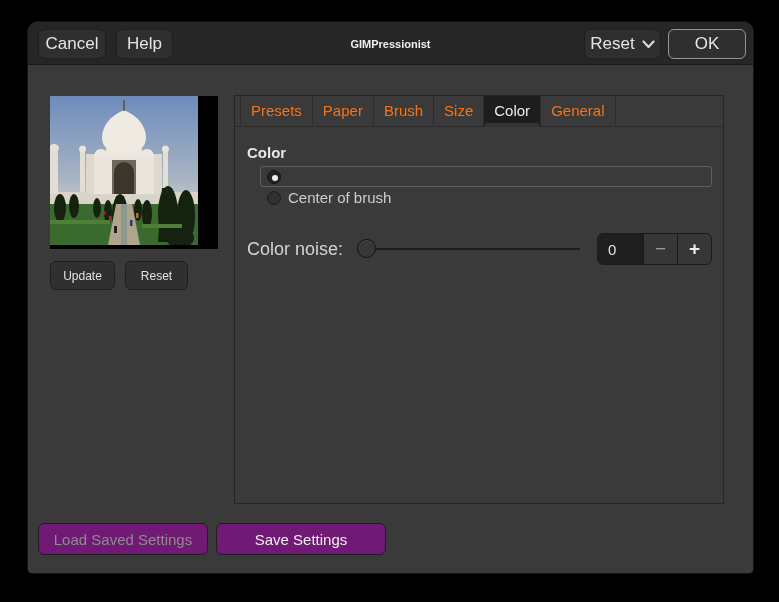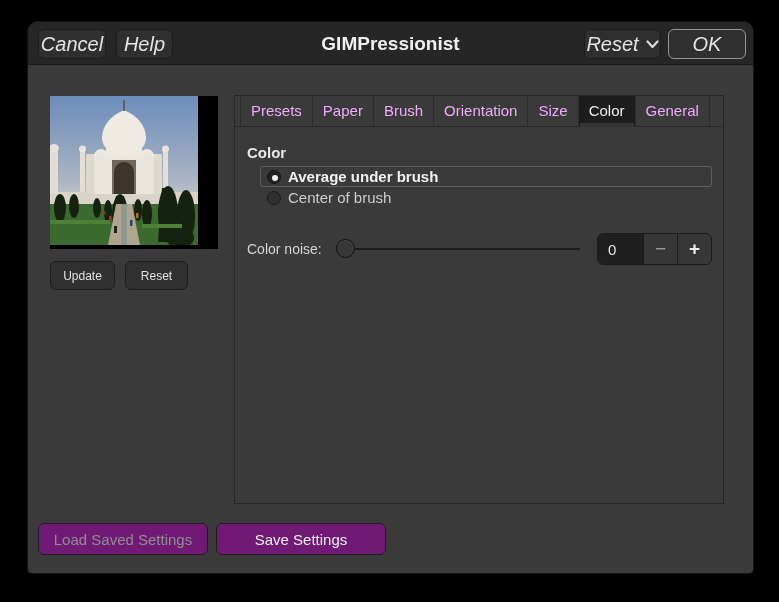--- a/index.html
+++ b/index.html
@@ -7,43 +7,43 @@
     font-family:"Liberation Sans","DejaVu Sans",sans-serif; }
 
   .dialog { position:absolute; left:28px; top:22px; width:725px; height:551px;
     background:#3a3a3a; border-radius:10px 10px 4px 4px; overflow:hidden;
     box-shadow:0 0 0 1px #141414; }
 
   
   .header { position:absolute; left:0; top:0; width:100%; height:43px;
     background:#262626; border-bottom:1px solid #191919; }
   .hbtn { position:absolute; top:7px; height:30px; background:#2f2f2f;
-    border:1px solid #1e1e1e; border-radius:6px; color:#e4e4e4; font-size:20px;
-    display:flex; align-items:center; justify-content:center; cursor:default;font-style:italic; }
+    border:1px solid #1e1e1e; border-radius:6px; color:#e4e4e4; font-size:17px;
+    display:flex; align-items:center; justify-content:center; cursor:default; }
   .hbtn.ok { border:1px solid #969696; }
   .title { position:absolute; left:0; right:0; top:0; height:43px; display:flex;
     align-items:center; justify-content:center; color:#efefef; font-weight:bold;
-    font-size:19px; pointer-events:none; }
+    font-size:11px; pointer-events:none; }
   .chev { margin-left:7px; display:inline-flex; }
 
   
   .preview { position:absolute; left:22px; top:74px; width:168px; height:153px;
     background:#000; }
   .preview svg { display:block; }
   .sbtn { position:absolute; background:#303030; border:1px solid #1e1e1e;
     border-radius:6px; color:#e2e2e2; font-size:12px; display:flex;
     align-items:center; justify-content:center; }
 
   
   .notebook { position:absolute; left:206px; top:73px; width:490px; height:409px;
     border:1px solid #262626; background:#3a3a3a; }
   .tabrow { display:flex; height:31px; background:#3a3a3a;
     border-bottom:1px solid #292929; }
   .tab { padding:0 10px; height:31px; line-height:30px; font-size:15px;
-    color:#f0abfc; border-right:1px solid #2c2c2c; position:relative;
+    color:#f97316; border-right:1px solid #2c2c2c; position:relative;
     white-space:nowrap; }
   .tab:first-child { border-left:1px solid #2c2c2c; margin-left:5px; }
   .tab.active { background:#1d1d1d; color:#ededed; }
   .tab.active::after { content:""; position:absolute; left:1px; right:1px;
     bottom:0; height:4px; background:#343434; }
 
   .nb-content { padding:17px 11px 0 12px; }
   .frame-title { font-size:15px; font-weight:bold; color:#e8e8e8; }
   .radio-group { margin:5px 0 0 13px; }
   .radio-row { display:flex; align-items:center; height:21px; padding:0 6px;
@@ -51,21 +51,21 @@
   .radio-row.focused { border-color:#5e5e5e; }
   .radio { width:14px; height:14px; border-radius:50%; background:#232323;
     border:1px solid #161616; margin-right:7px; position:relative; flex:none; }
   .radio.off { background:#303030; border-color:#1c1c1c; }
   .radio .dot { position:absolute; left:4px; top:4px; width:6px; height:6px;
     border-radius:50%; background:#efefef; }
   .radio-label { font-size:15px; color:#cccccc; white-space:nowrap; }
   .radio-row.selected .radio-label { font-weight:bold; color:#f0f0f0; }
 
   .noise-row { display:flex; align-items:center; margin-top:25px; }
-  .noise-label { font-size:14px; color:#d4d4d4; white-space:nowrap; }
+  .noise-label { font-size:18px; color:#d4d4d4; white-space:nowrap; }
   .slider { flex:1; position:relative; height:20px; margin:0 17px 0 14px; }
   .slider .track { position:absolute; left:0; right:0; top:9px; height:2px;
     background:#1d1d1d; border-radius:1px; }
   .slider .handle { position:absolute; left:0; top:0; width:19px; height:19px;
     border-radius:50%; background:#383838; border:1px solid #131313;
     box-shadow:inset 0 1px 0 #4a4a4a; }
   .spin { width:115px; height:32px; flex:none; display:flex;
     border:1px solid #1b1b1b; border-radius:6px; overflow:hidden;
     background:#373737; }
   .spin input { width:45px; height:100%; background:#1f1f1f; border:none;
@@ -167,35 +167,33 @@
     </svg>
   </div>
   <div class="sbtn" style="left:22px;top:239px;width:65px;height:29px;">Update</div>
   <div class="sbtn" style="left:97px;top:239px;width:63px;height:29px;">Reset</div>
 
   <div class="notebook">
     <div class="tabrow">
       <div class="tab">Presets</div>
       <div class="tab">Paper</div>
       <div class="tab">Brush</div>
-      <div class="tab">Orientation</div>
       <div class="tab">Size</div>
       <div class="tab active">Color</div>
       <div class="tab">General</div>
     </div>
 
     <div class="nb-content">
       <div class="frame-title">Color</div>
 
       <div class="radio-group">
         <div class="radio-row focused selected">
           <span class="radio">
               <span class="dot"></span>
             </span>
-          <span class="radio-label">Average under brush</span>
         </div>
         <div class="radio-row">
           <span class="radio off"></span>
           <span class="radio-label">Center of brush</span>
         </div>
       </div>
 
       <div class="noise-row">
         <span class="noise-label">Color noise:</span>
         <div class="slider">

